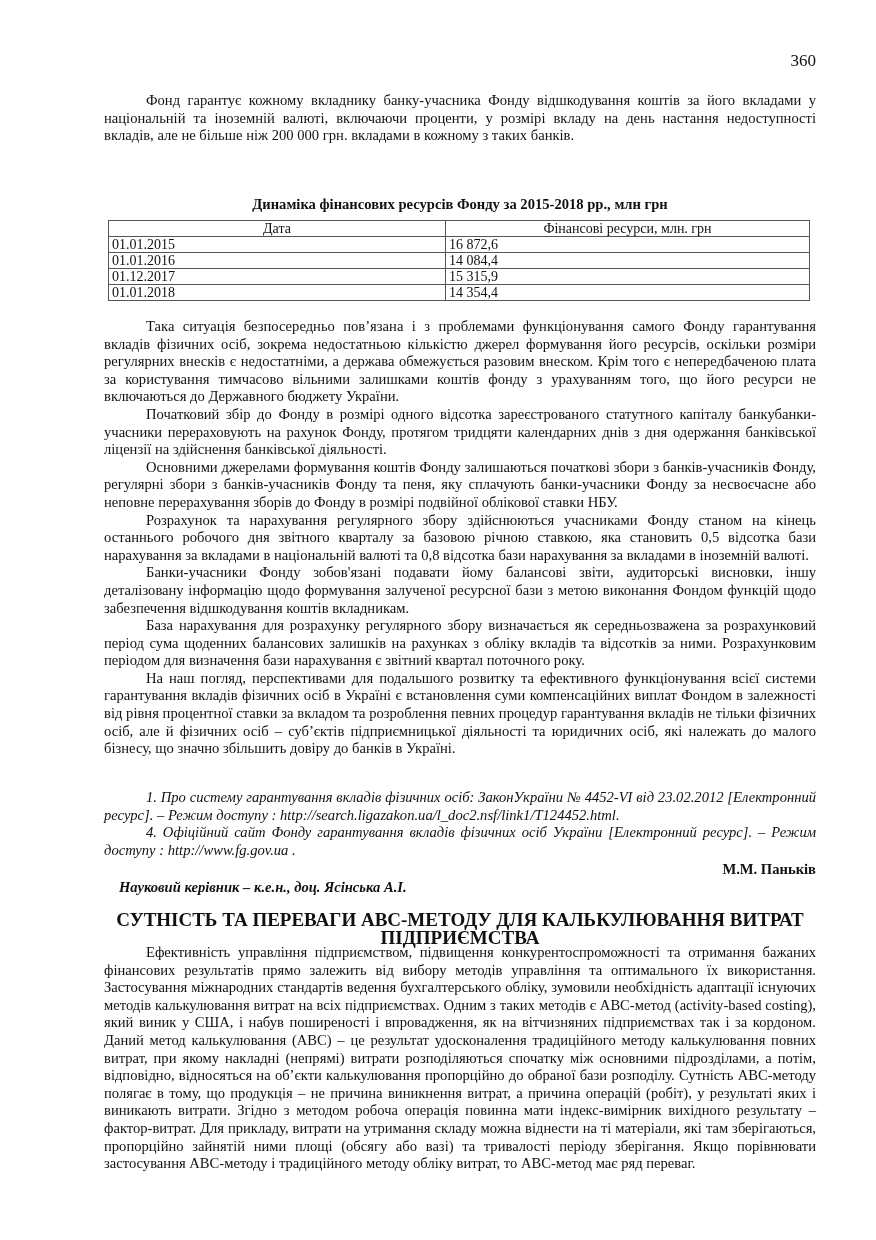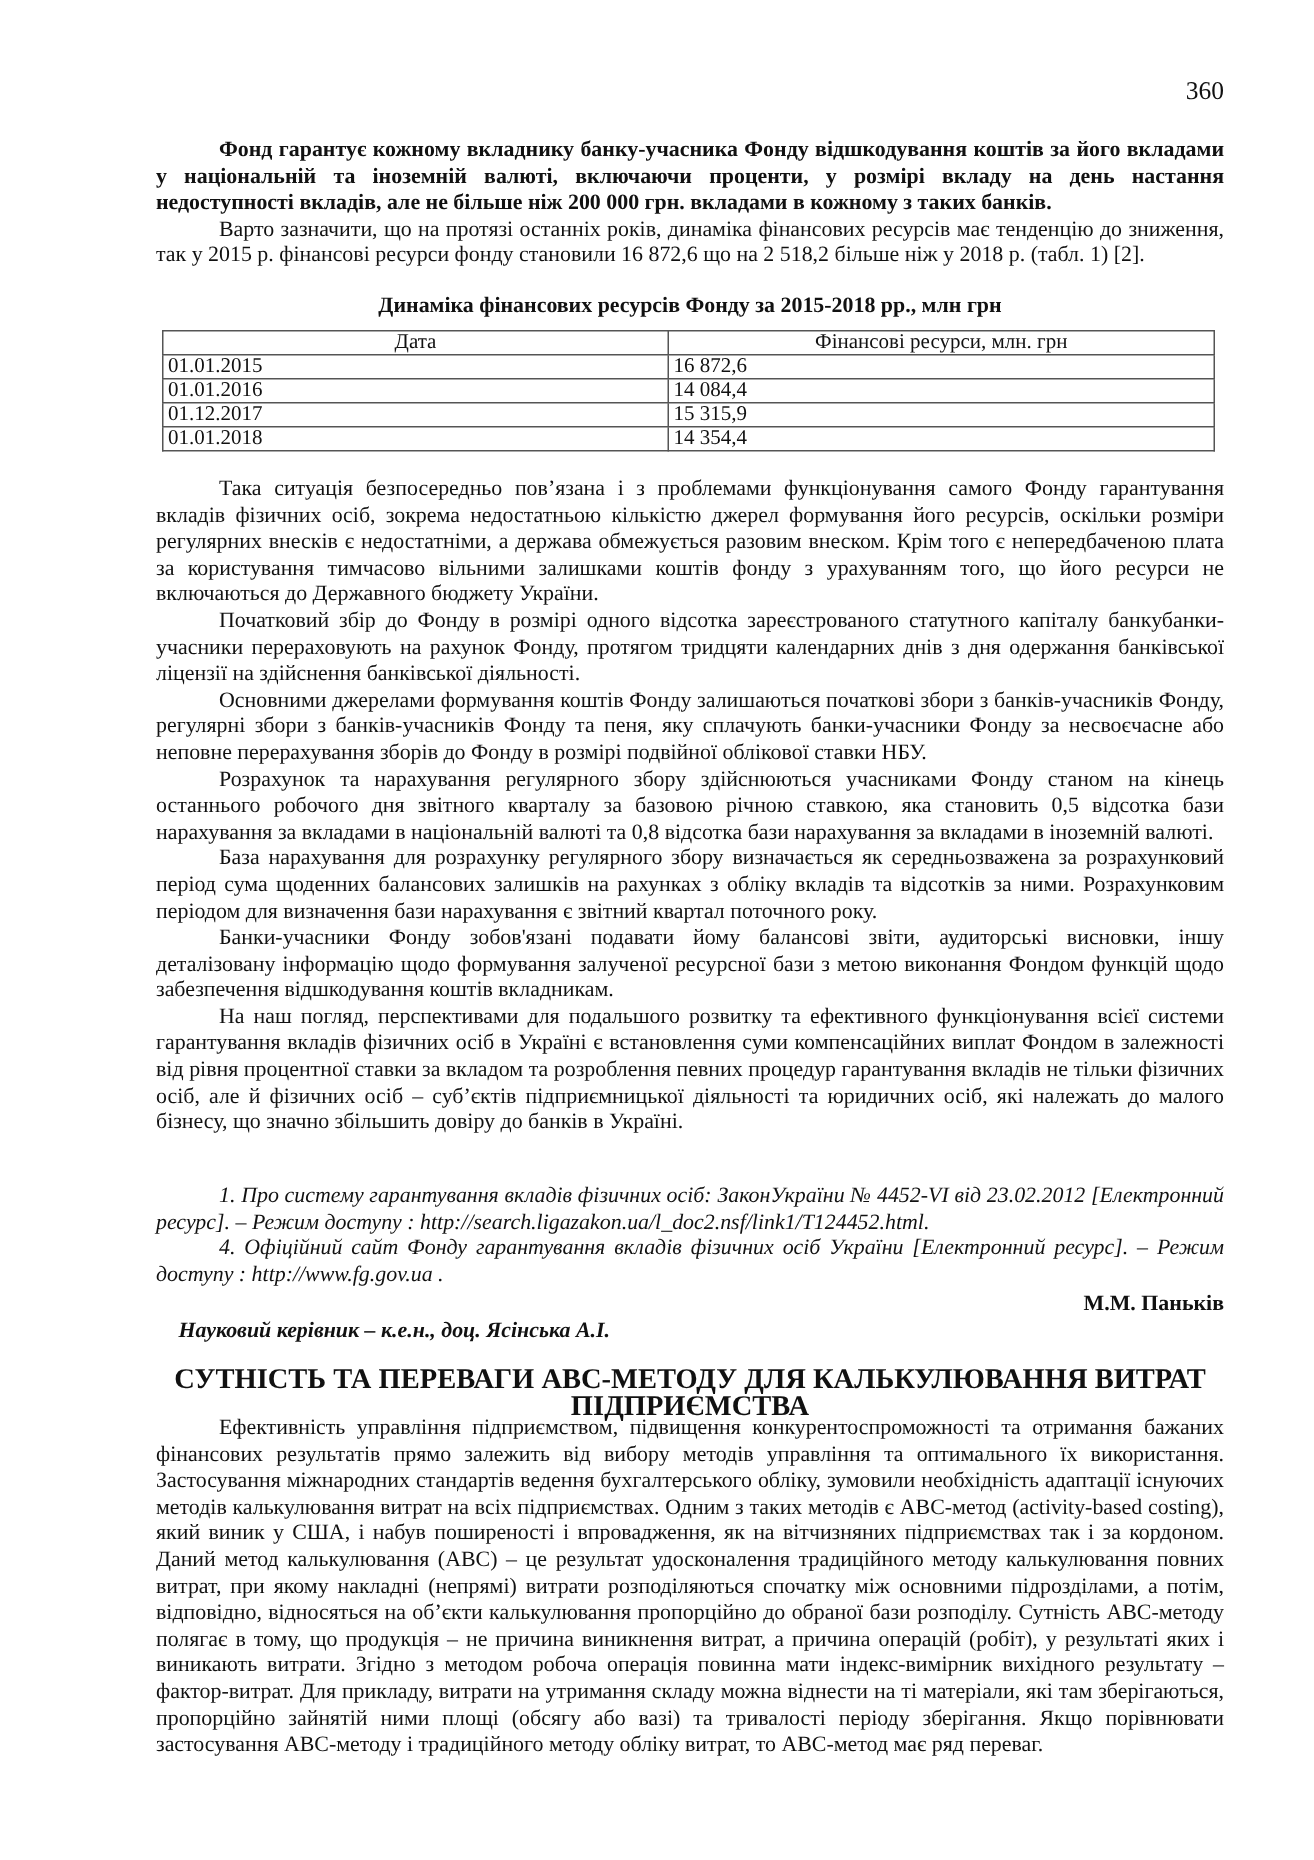--- a/index.html
+++ b/index.html
@@ -3,21 +3,21 @@
 <meta charset="utf-8">
 <style>
   html, body { margin: 0; padding: 0; background: #ffffff; }
   body { width: 876px; height: 1240px; position: relative; overflow: hidden; }
   .page {
     position: absolute; left: 104px; top: 0; width: 712px;
     font-family: "Liberation Serif", serif; font-size: 14.6px; line-height: 17.6px; color: #111;
   }
   .page-number { position: absolute; left: 0; top: 52px; width: 712px; text-align: right; font-size: 17px; }
   p { margin: 0; text-align: justify; text-indent: 42px; }
-  .b { font-weight: bold; }
+  .b { font-weight: normal; }
   .block1 { position: absolute; top: 92px; left: 0; width: 712px; }
   .table-title { position: absolute; top: 196px; left: 0; width: 712px; text-align: center; font-weight: bold; }
   table.data {
     position: absolute; top: 220px; left: 4px; width: 702px; border-collapse: collapse;
     font-size: 14px; line-height: 15px;
   }
   table.data th, table.data td { border: 1px solid #555; padding: 0 3px; font-weight: normal; text-align: left; }
   table.data th { text-align: center; }
   table.data td:first-child, table.data th:first-child { width: 330px; }
   .block2 { position: absolute; top: 318px; left: 0; width: 712px; }
@@ -28,21 +28,20 @@
   .block3 { position: absolute; top: 944px; left: 0; width: 712px; }
 </style>
 </head>
 <body>
 
 <div class="page">
   <div class="page-number">360</div>
 
   <div class="block1">
     <p class="b">Фонд гарантує кожному вкладнику банку-учасника Фонду відшкодування коштів за його вкладами у національній та іноземній валюті, включаючи проценти, у розмірі вкладу на день настання недоступності вкладів, але не більше ніж 200 000 грн. вкладами в кожному з таких банків.</p>
-    <p>Варто зазначити, що на протязі останніх років, динаміка фінансових ресурсів має тенденцію до зниження, так у 2015 р. фінансові ресурси фонду становили 16 872,6 що на 2 518,2 більше ніж у 2018 р. (табл. 1) [2].</p>
   </div>
 
   <div class="table-title">Динаміка фінансових ресурсів Фонду за 2015-2018 рр., млн грн</div>
   <table class="data">
     <thead>
       <tr>
         <th>Дата</th>
         <th>Фінансові ресурси, млн. грн</th>
       </tr>
     </thead>
@@ -64,22 +63,22 @@
         <td>14 354,4</td>
       </tr>
     </tbody>
   </table>
 
   <div class="block2">
     <p>Така ситуація безпосередньо пов’язана і з проблемами функціонування самого Фонду гарантування вкладів фізичних осіб, зокрема недостатньою кількістю джерел формування його ресурсів, оскільки розміри регулярних внесків є недостатніми, а держава обмежується разовим внеском. Крім того є непередбаченою плата за користування тимчасово вільними залишками коштів фонду з урахуванням того, що його ресурси не включаються до Державного бюджету України.</p>
     <p>Початковий збір до Фонду в розмірі одного відсотка зареєстрованого статутного капіталу банкубанки-учасники перераховують на рахунок Фонду, протягом тридцяти календарних днів з дня одержання банківської ліцензії на здійснення банківської діяльності.</p>
     <p>Основними джерелами формування коштів Фонду залишаються початкові збори з банків-учасників Фонду, регулярні збори з банків-учасників Фонду та пеня, яку сплачують банки-учасники Фонду за несвоєчасне або неповне перерахування зборів до Фонду в розмірі подвійної облікової ставки НБУ.</p>
     <p>Розрахунок та нарахування регулярного збору здійснюються учасниками Фонду станом на кінець останнього робочого дня звітного кварталу за базовою річною ставкою, яка становить 0,5 відсотка бази нарахування за вкладами в національній валюті та 0,8 відсотка бази нарахування за вкладами в іноземній валюті.</p>
+    <p>Банки-учасники Фонду зобов'язані подавати йому балансові звіти, аудиторські висновки, іншу деталізовану інформацію щодо формування залученої ресурсної бази з метою виконання Фондом функцій щодо забезпечення відшкодування коштів вкладникам.</p>
     <p>База нарахування для розрахунку регулярного збору визначається як середньозважена за розрахунковий період сума щоденних балансових залишків на рахунках з обліку вкладів та відсотків за ними. Розрахунковим періодом для визначення бази нарахування є звітний квартал поточного року.</p>
-    <p>Банки-учасники Фонду зобов'язані подавати йому балансові звіти, аудиторські висновки, іншу деталізовану інформацію щодо формування залученої ресурсної бази з метою виконання Фондом функцій щодо забезпечення відшкодування коштів вкладникам.</p>
     <p>На наш погляд, перспективами для подальшого розвитку та ефективного функціонування всієї системи гарантування вкладів фізичних осіб в Україні є встановлення суми компенсаційних виплат Фондом в залежності від рівня процентної ставки за вкладом та розроблення певних процедур гарантування вкладів не тільки фізичних осіб, але й фізичних осіб – суб’єктів підприємницької діяльності та юридичних осіб, які належать до малого бізнесу, що значно збільшить довіру до банків в Україні.</p>
   </div>
 
   <div class="refs">
     <p>1. Про систему гарантування вкладів фізичних осіб: ЗаконУкраїни № 4452-VI від 23.02.2012 [Електронний ресурс]. – Режим доступу : http://search.ligazakon.ua/l_doc2.nsf/link1/T124452.html.</p>
     <p>4. Офіційний сайт Фонду гарантування вкладів фізичних осіб України [Електронний ресурс]. – Режим доступу : http://www.fg.gov.ua .</p>
   </div>
 
   <div class="author">М.М. Паньків</div>
   <div class="advisor">Науковий керівник – к.е.н., доц. Ясінська А.І.</div>

